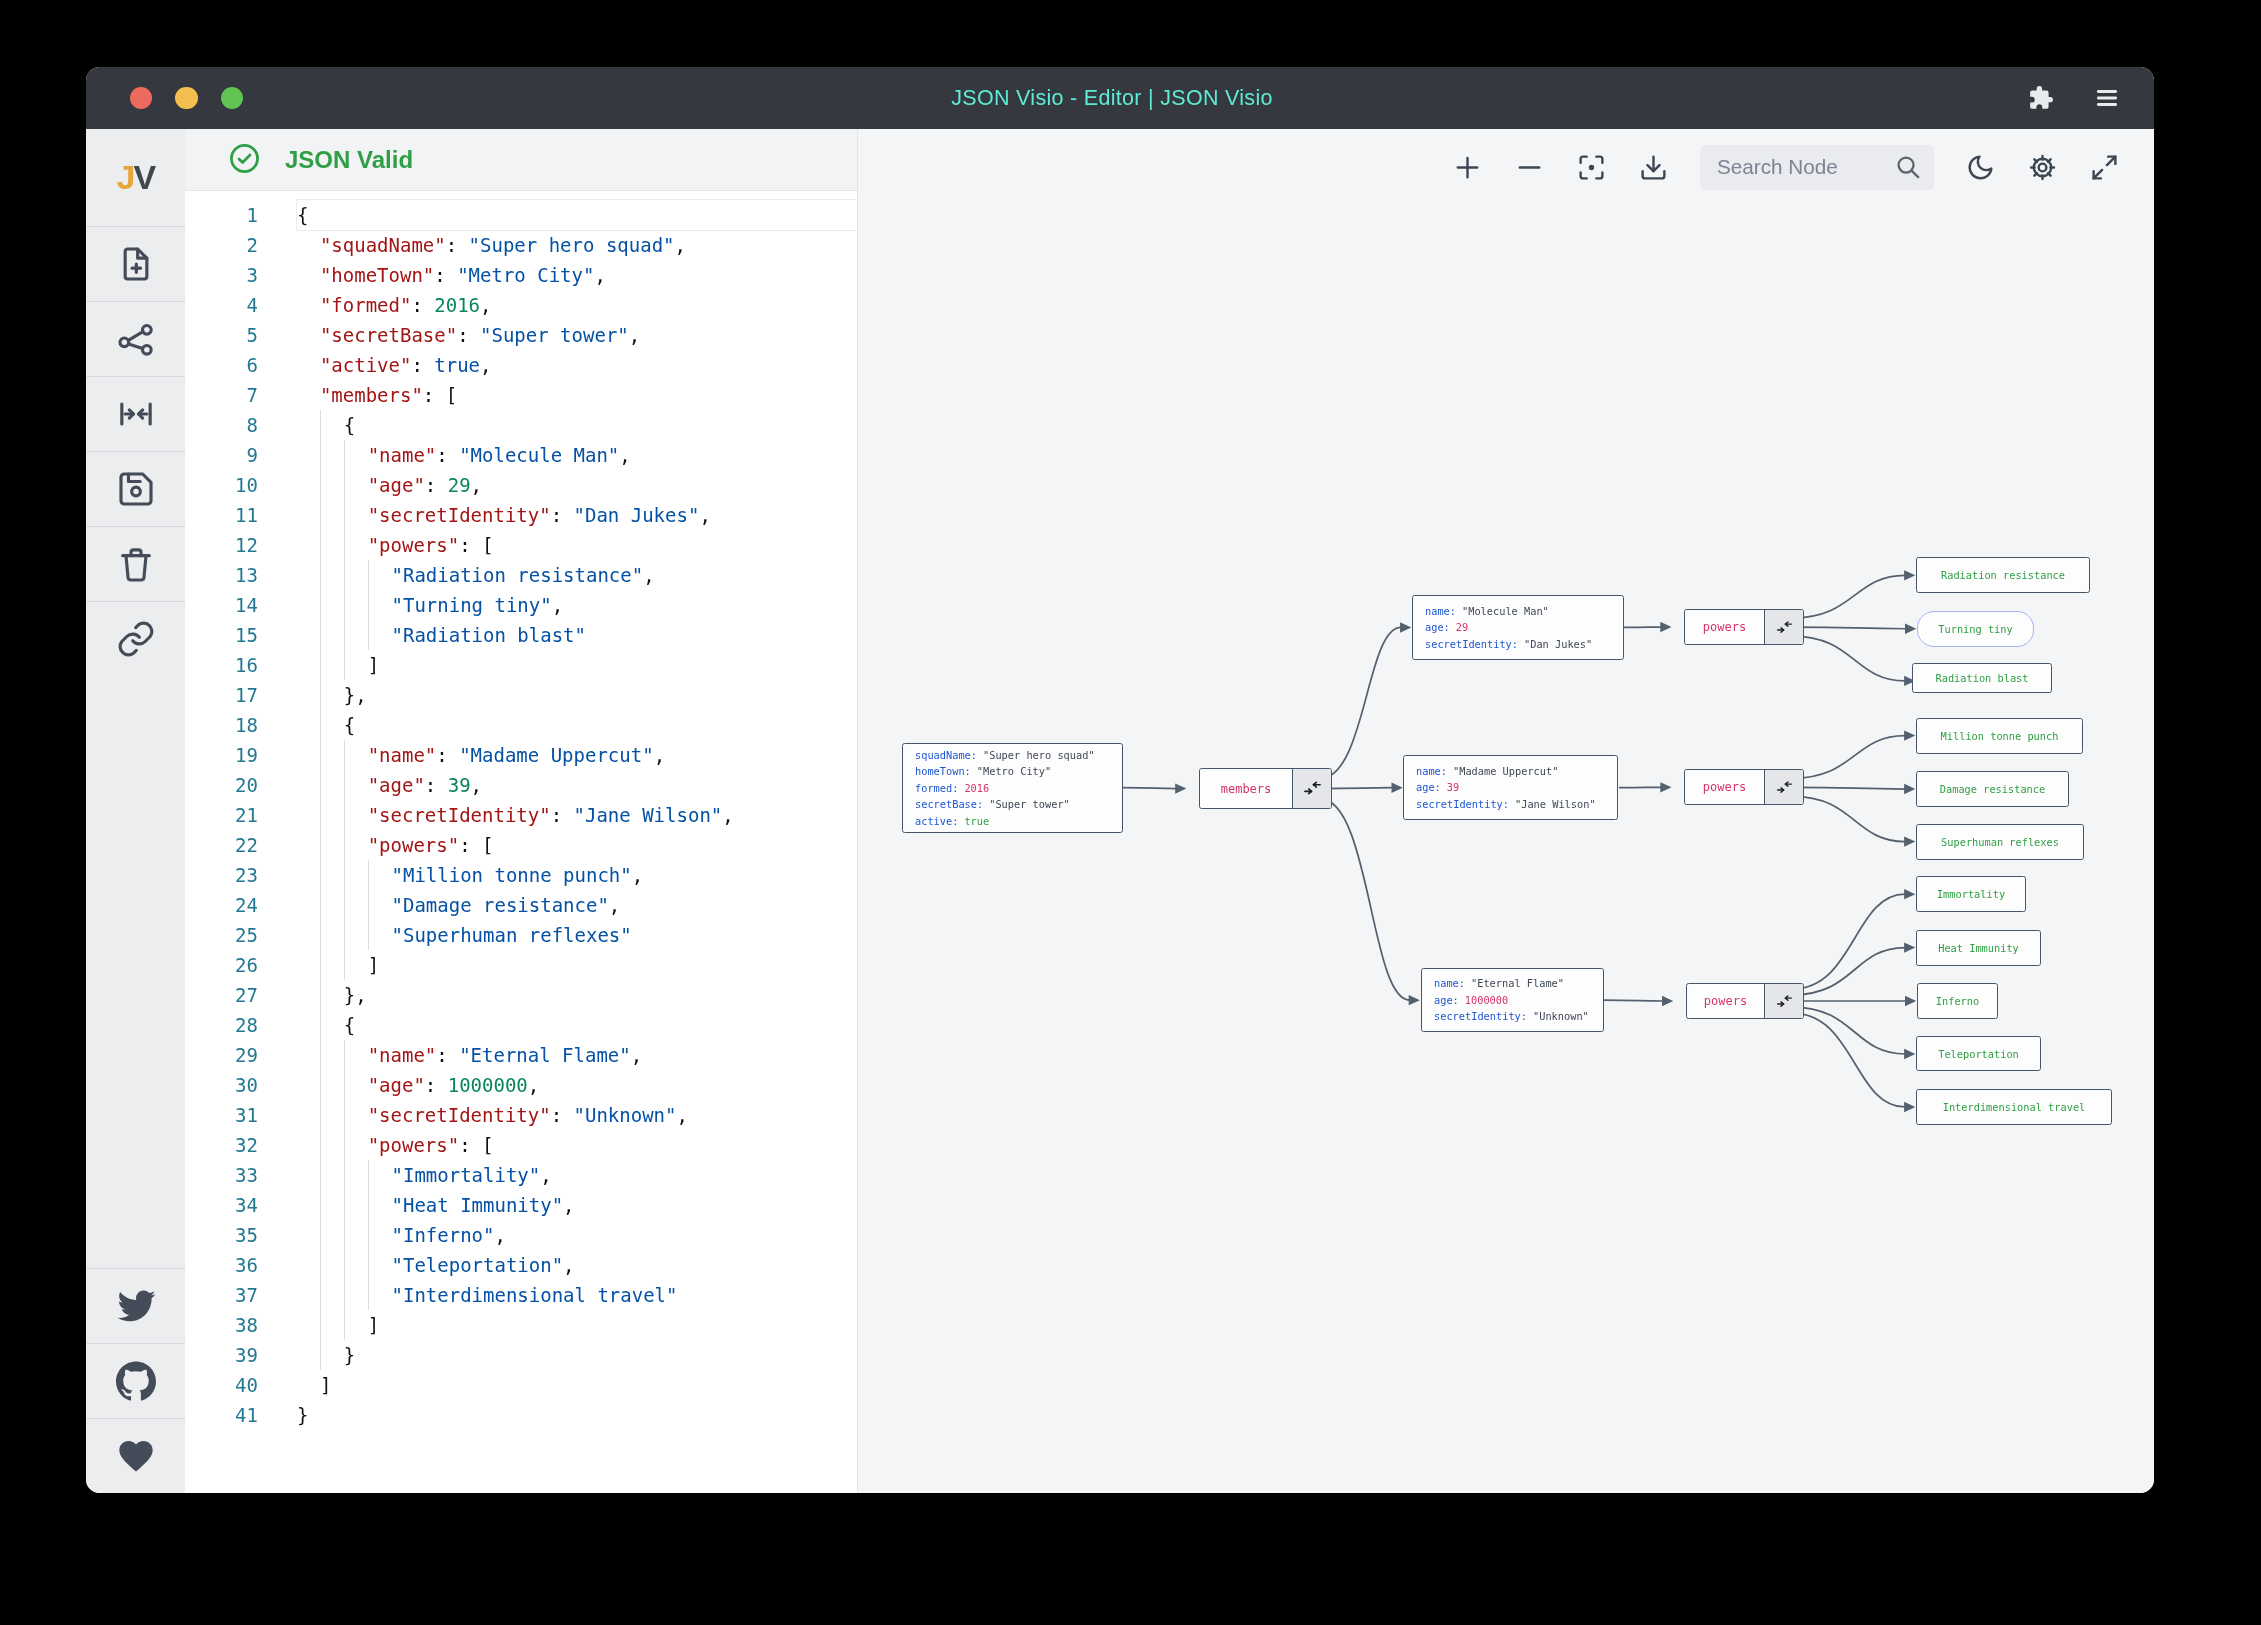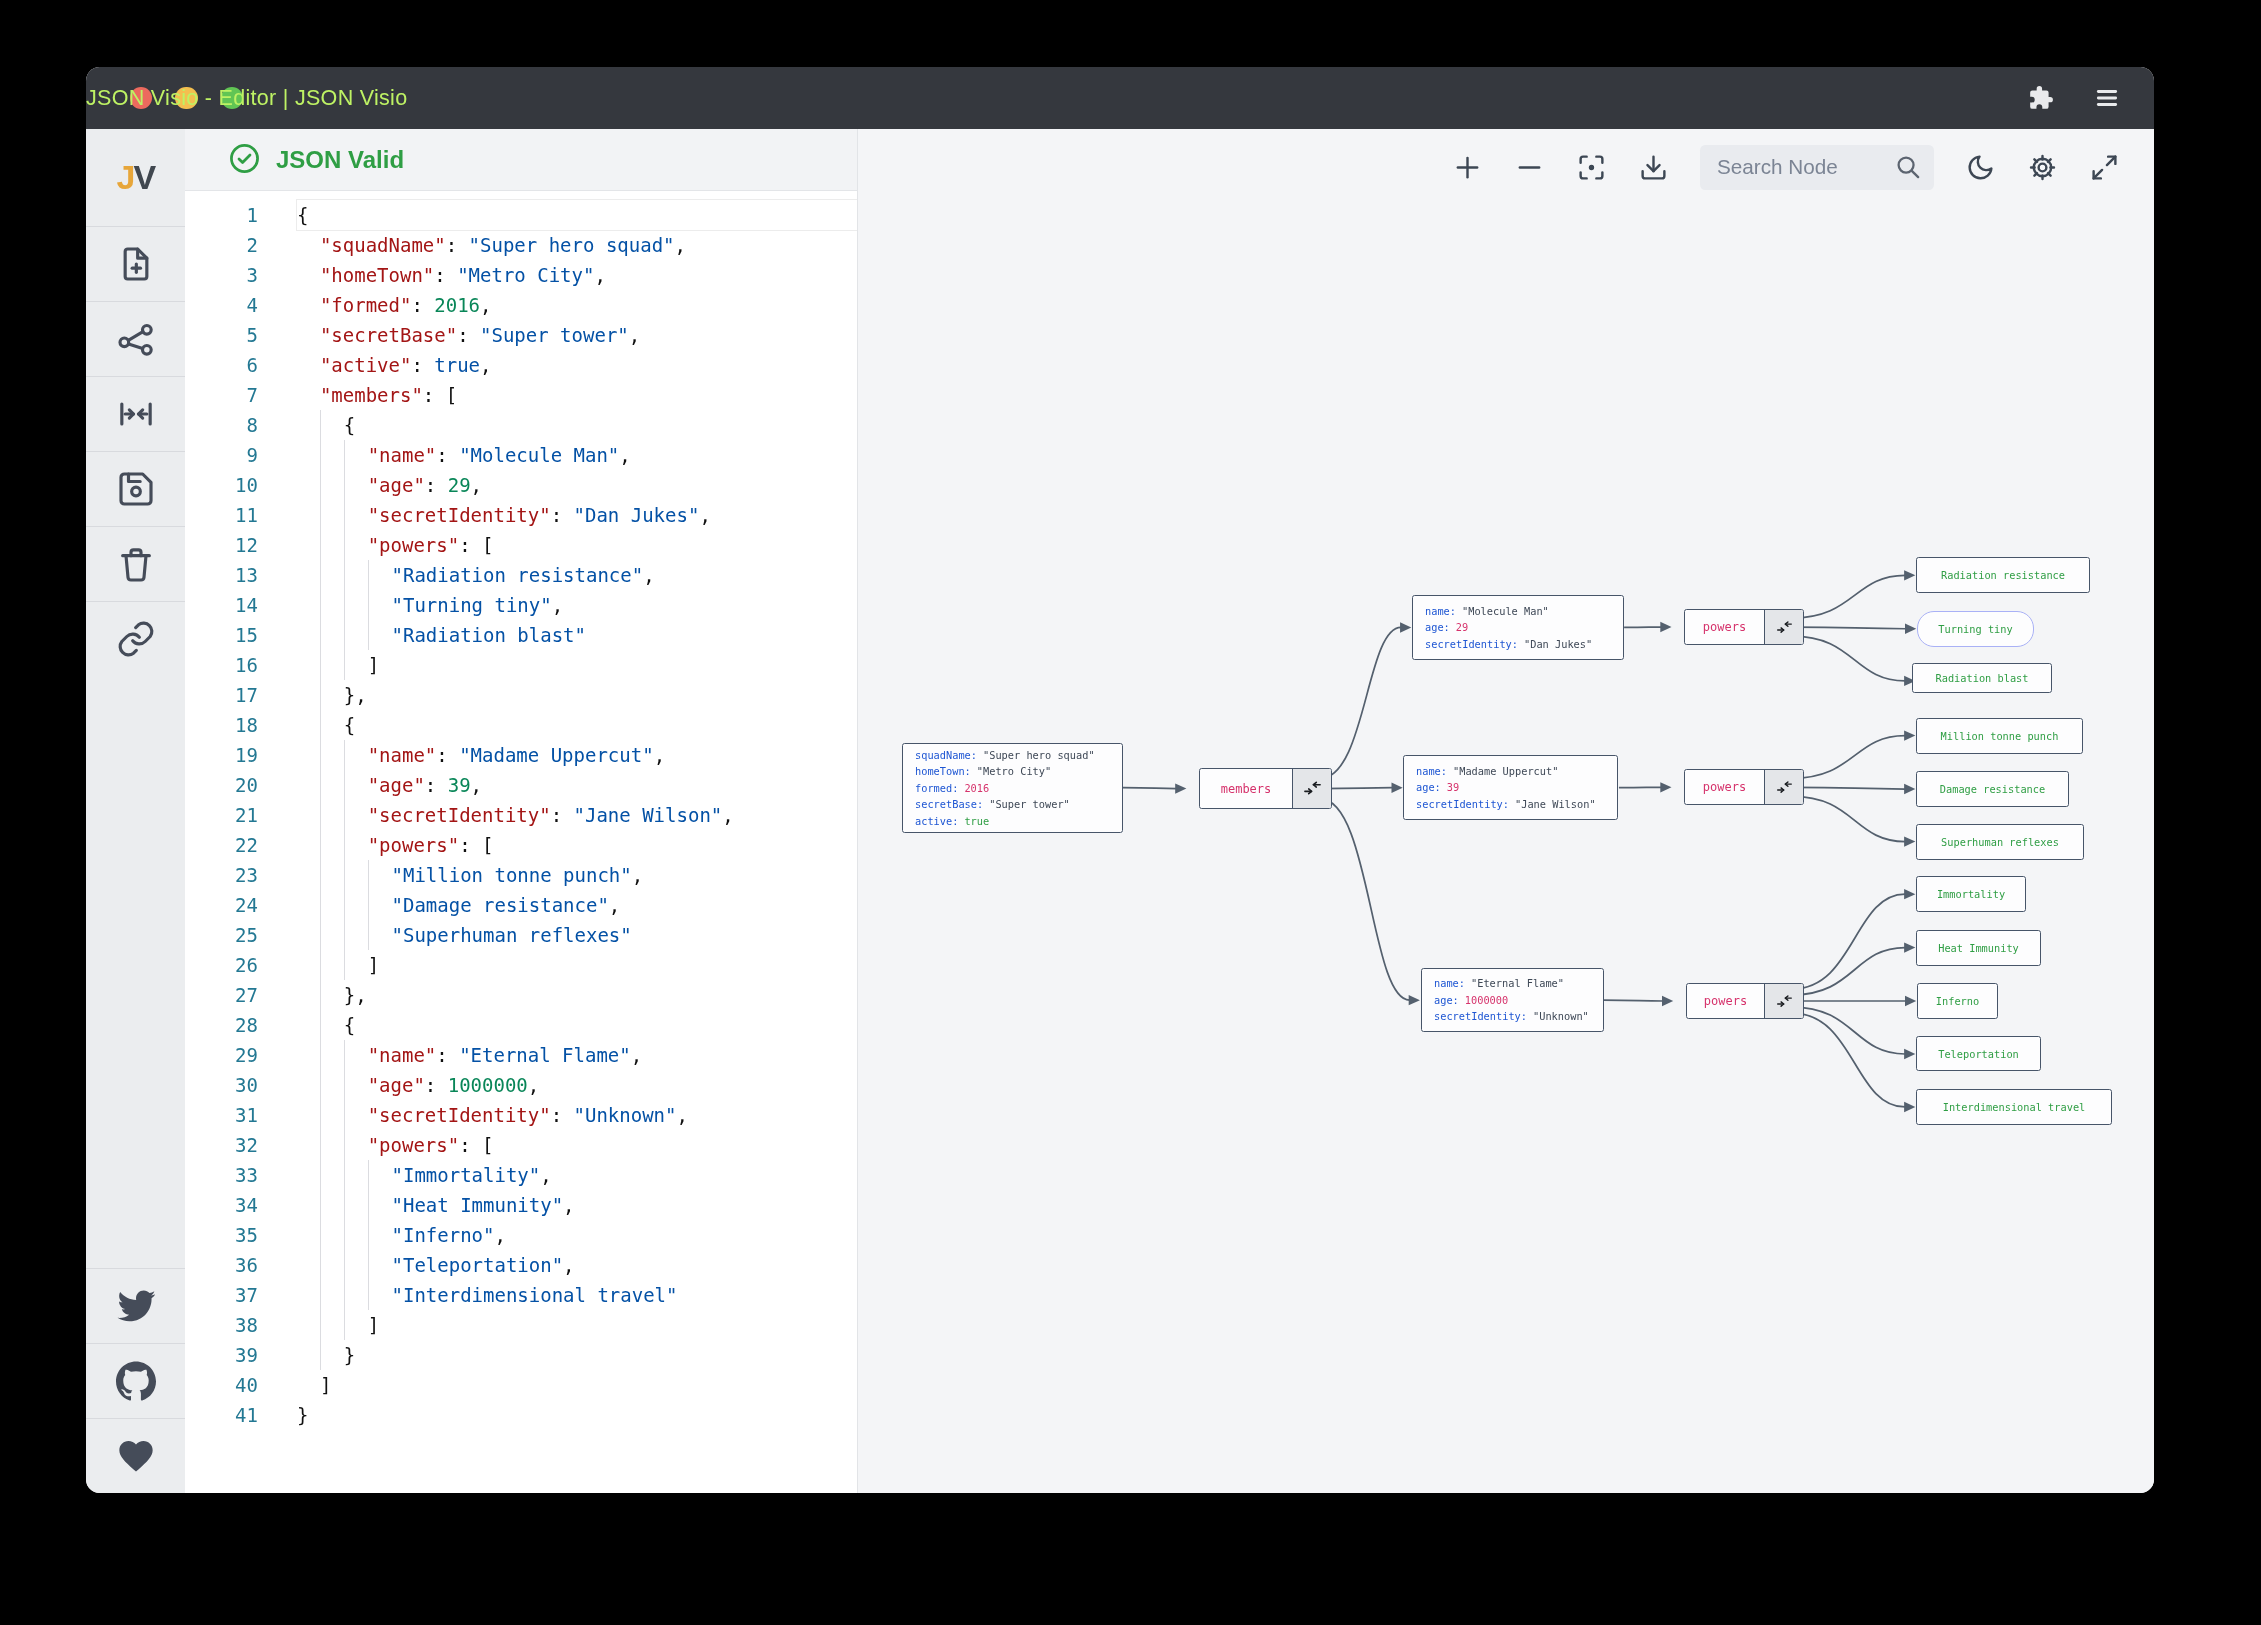--- a/index.html
+++ b/index.html
@@ -3,36 +3,36 @@
 <meta charset="utf-8">
 <style>
   html,body{margin:0;padding:0;}
   body{width:2261px;height:1625px;background:#000;position:relative;font-family:"Liberation Sans",sans-serif;overflow:hidden;}
   .window{position:absolute;left:86px;top:67px;width:2068px;height:1426px;border-radius:13.8px;overflow:hidden;background:#fff;box-shadow:0 26px 69px rgba(0,0,0,.6);}
   
   .titlebar{height:62px;background:#35383e;display:flex;align-items:center;position:relative;}
   .traffic{display:flex;gap:23px;margin-left:44px;}
   .light{width:22.4px;height:22.4px;border-radius:50%;}
   .l-red{background:#ec6a5e;} .l-yellow{background:#f4bf4f;} .l-green{background:#61c554;}
-  .win-title{position:absolute;left:0;right:16px;text-align:left;color:#bef264;font-size:21.5px;letter-spacing:0.3px;}
+  .win-title{position:absolute;left:0;right:16px;text-align:center;color:#5eead4;font-size:21.5px;letter-spacing:0.3px;}
   .tb-right{position:absolute;right:34px;display:flex;gap:40px;align-items:center;}
   .tb-right svg{display:block;}
   
   .content{display:flex;height:1364px;}
   .sidebar{width:99px;background:#ebedef;display:flex;flex-direction:column;align-items:stretch;flex:none;}
   .logo{height:97px;display:flex;align-items:center;justify-content:center;font-weight:800;font-size:34px;letter-spacing:-1.7px;cursor:pointer;}
   .logo .j{color:#e7a63a;} .logo .v{color:#40474f;}
   .sbtn{height:74px;display:flex;align-items:center;justify-content:center;border-top:0.9px solid #d8dade;cursor:pointer;}
   .sbtn svg{display:block;}
   .s-spacer{flex:1;}
   .sicon{stroke:#454c59;fill:none;stroke-width:1.9;stroke-linecap:round;stroke-linejoin:round;}
   .sfill{fill:#454c59;}
   
   .editor-panel{width:672px;flex:none;background:#fff;border-right:0.9px solid #e2e4e7;display:flex;flex-direction:column;}
-  .ed-header{height:62px;background:#f2f3f5;border-bottom:0.9px solid #e3e5e8;display:flex;align-items:center;gap:15px;padding-left:43px;box-sizing:border-box;flex:none;text-align:right;}
+  .ed-header{height:62px;background:#f2f3f5;border-bottom:0.9px solid #e3e5e8;display:flex;align-items:center;gap:24px;padding-left:43px;box-sizing:border-box;flex:none;text-align:right;}
   .ed-header .status-text{font-size:24px;font-weight:700;color:#2f9e44;}
   .code-area{flex:1;overflow:hidden;padding-top:8.6px;font-family:"DejaVu Sans Mono",monospace;font-size:19px;}
   .cl{display:flex;height:30px;line-height:30px;white-space:pre;}
   .ln{width:73px;flex:none;text-align:right;color:#237893;user-select:none;}
   .lc{flex:1;margin-left:39px;color:#111;}
   .lc.active{outline:1.7px solid #ececec;outline-offset:-0.9px;}
   .tk{color:#a31515;} .ts{color:#0451a5;} .tn{color:#098658;} .tb{color:#0451a5;}
   .ich{display:inline-block;width:2ch;height:30px;vertical-align:top;}
   .ig{border-left:0.9px solid #dbdce0;}
   

